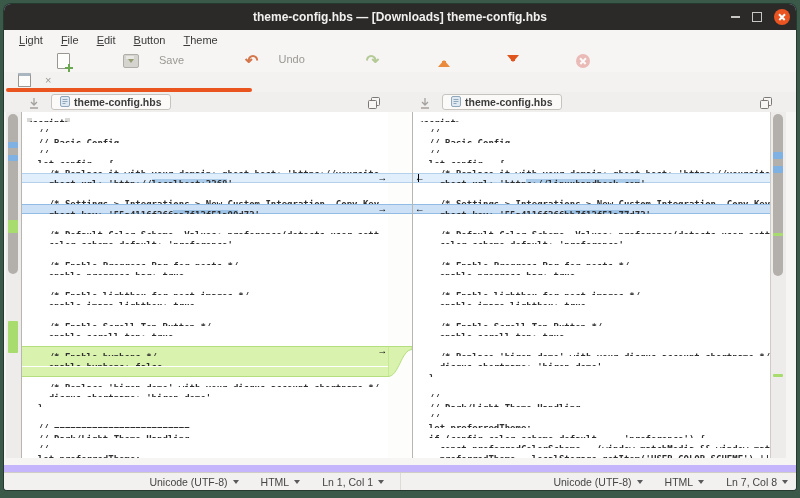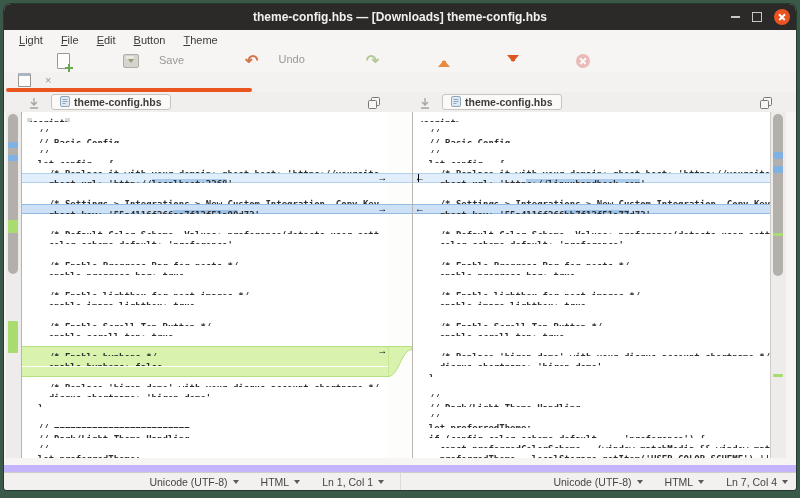--- a/index.html
+++ b/index.html
@@ -325,20 +325,20 @@
       <div class="sgroup right">
         <span class="sitem">
             <span>Unicode (UTF-8)</span>
             <span class="dcaret"></span>
           </span>
         <span class="sitem">
             <span>HTML</span>
             <span class="dcaret"></span>
           </span>
         <span class="sitem">
-            <span>Ln 7, Col 4</span>
+            <span>Ln 7, Col 8</span>
             <span class="dcaret"></span>
           </span>
       </div>
     </div>
 
   </div>
 </div>
 
 </body></html>

